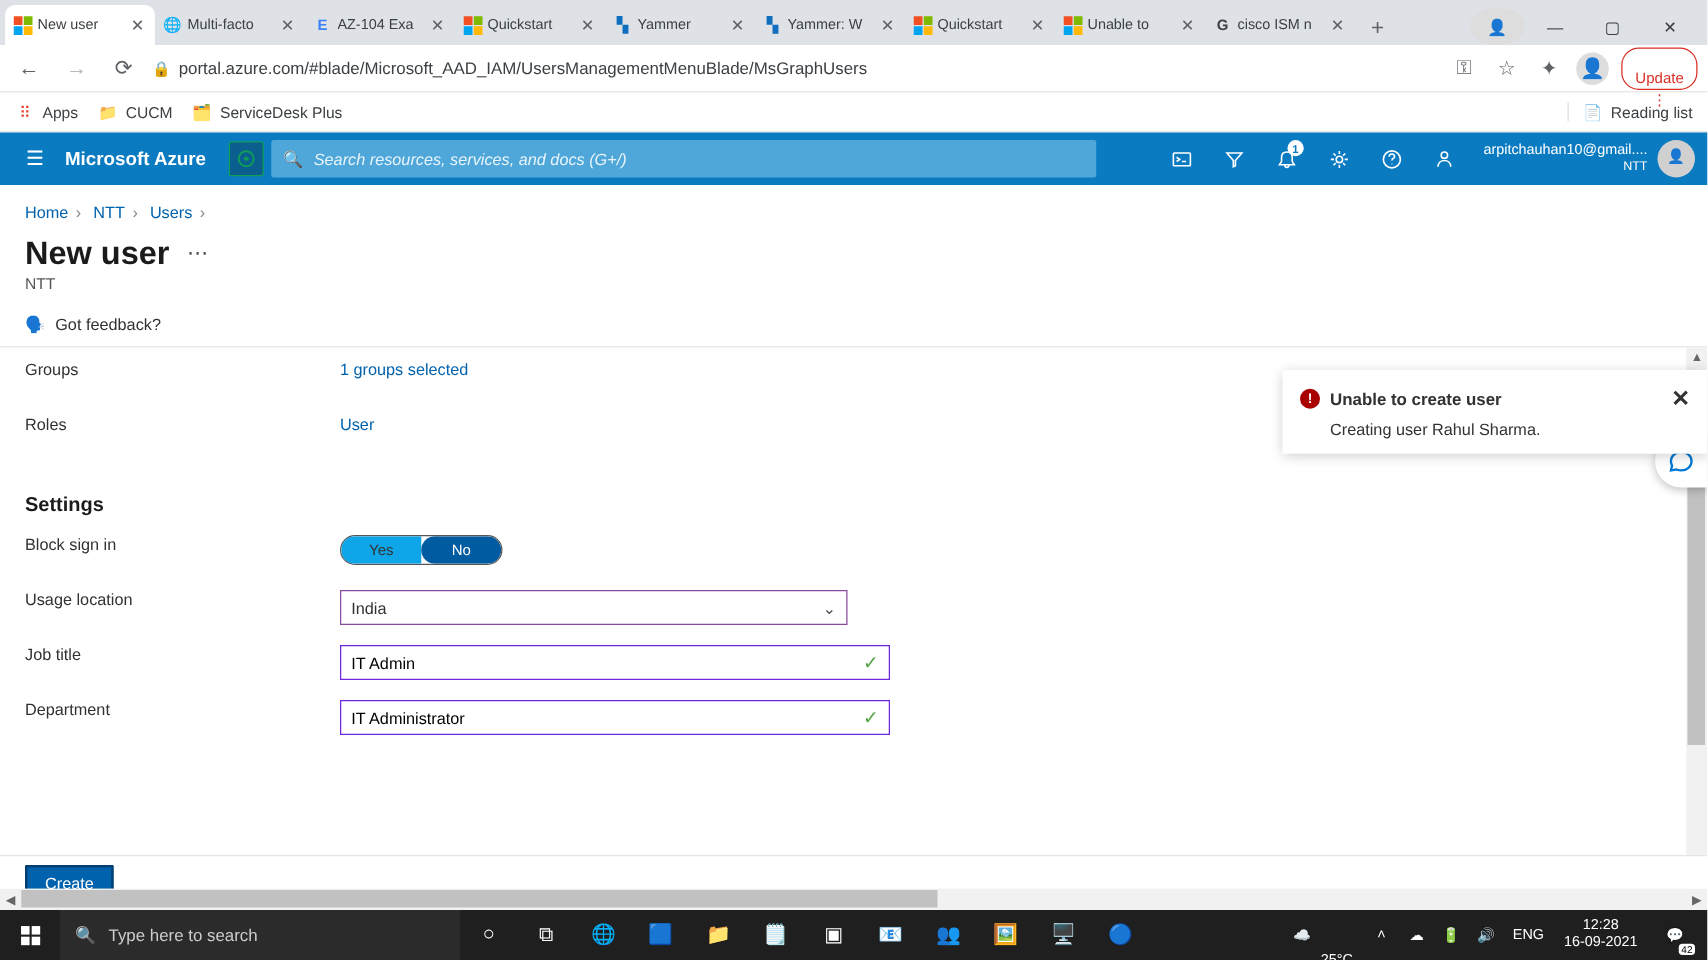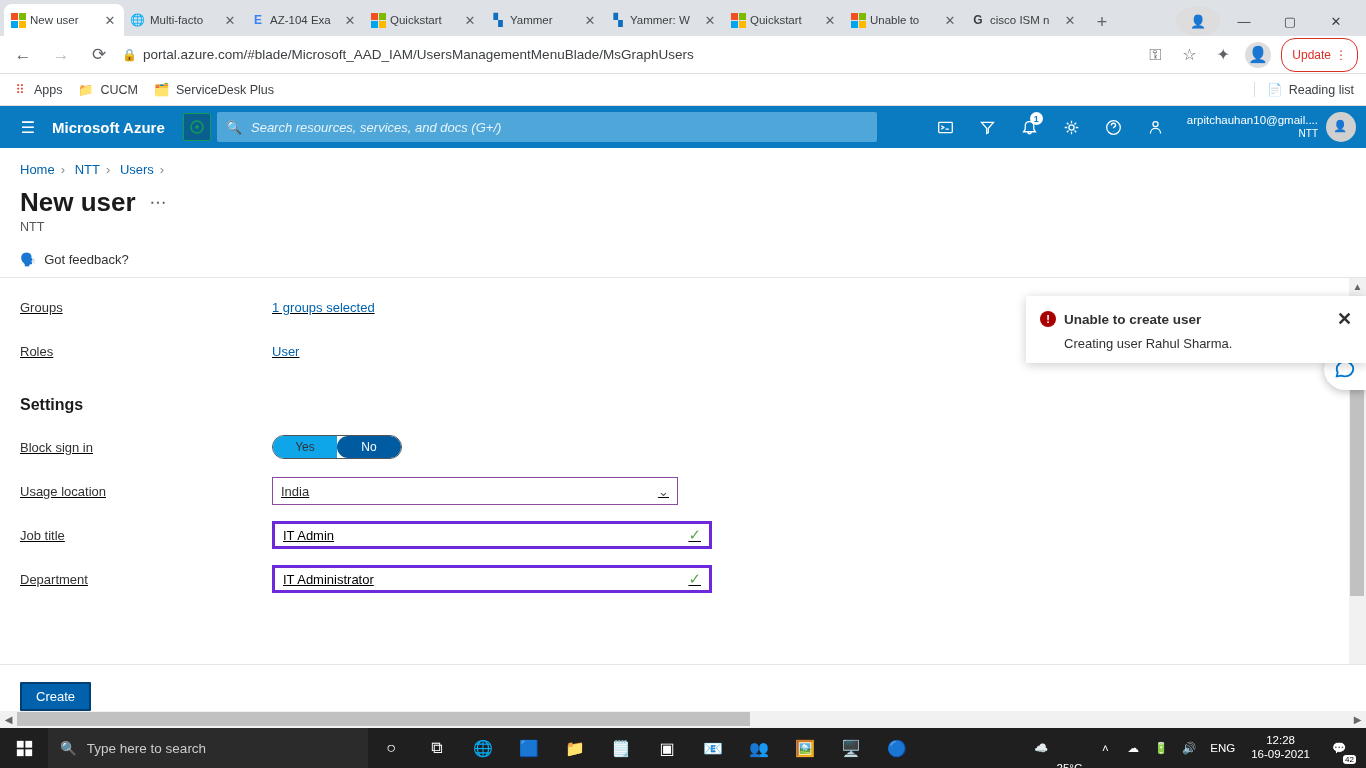--- a/index.html
+++ b/index.html
@@ -17,21 +17,21 @@
 .winctrl span { width:44px; height:30px; display:flex; align-items:center; justify-content:center; color:#3c4043; font-size:13px; cursor:pointer;}
 .userchrome { width:28px; height:28px; border-radius:50%; background:#ddd; display:flex; align-items:center; justify-content:center; font-size:13px;}
 
 .addrbar { height:38px; background:#fff; display:flex; align-items:center; padding:0 8px; gap:8px; border-bottom:1px solid #e0e0e0;}
 .addrbar .nav { width:30px; height:30px; display:flex; align-items:center; justify-content:center; color:#5f6368; font-size:17px; cursor:pointer;}
 .addrbar .nav.disabled { color:#bbb; }
 .urlbox { flex:1; height:28px; display:flex; align-items:center; background:#fff; font-size:13.5px; color:#3c4043; gap:6px;}
 .urlbox .lock { color:#5f6368; font-size:12px;}
 .addrbar .right { display:flex; align-items:center; gap:10px;}
 .addrbar .icon { width:24px; height:24px; display:flex; align-items:center; justify-content:center; color:#5f6368;}
-.updatebtn { border:1px solid #d93025; color:#d93025; border-radius:14px; height:31px; padding:16px 10px; font-size:12px; display:flex; align-items:center; gap:4px; cursor:pointer;}
+.updatebtn { border:1px solid #d93025; color:#d93025; border-radius:14px; height:31px; padding:16px 10px; font-size:12px; display:flex; align-items:center; gap:4px; cursor:pointer;flex-direction:column;}
 
 .bookmarkbar { height:32px; background:#fff; display:flex; align-items:center; padding:0 12px; gap:16px; font-size:12.5px; color:#3c4043; border-bottom:1px solid #e0e0e0;}
 .bookmarkbar .bk { display:flex; align-items:center; gap:6px; cursor:pointer;}
 .bookmarkbar .bk .bkicon { width:16px; height:16px; display:flex; align-items:center; justify-content:center;}
 .bookmarkbar .readinglist { margin-left:auto; display:flex; align-items:center; gap:6px; border-left:1px solid #ddd; padding-left:12px;}
 
 
 .azurebar { height:42px; background:#0a7bc1; display:flex; align-items:center; color:#fff; padding:0 0 0 8px;}
 .azurebar .hamb { width:40px; height:42px; display:flex; align-items:center; justify-content:center; cursor:pointer;}
 .azurebar .brand { font-size:15px; font-weight:600; padding:0 12px 0 4px; cursor:pointer;}
@@ -49,36 +49,36 @@
 .breadcrumb span.sep { color:#888; margin:0 6px;}
 .breadcrumb a { color:#0062ad; text-decoration:none; cursor:pointer;}
 .pgtitle { padding:4px 20px 2px; display:flex; align-items:center; gap:14px;}
 .pgtitle h1 { font-size:26px; font-weight:600; color:#1b1b1b;}
 .pgtitle .more { color:#555; font-size:17px; cursor:pointer; letter-spacing:1px;}
 .subt { padding:0 20px 12px; font-size:12.5px; color:#555;}
 .feedback { padding:6px 20px 10px; border-bottom:1px solid #e5e5e5; display:flex; align-items:center; gap:8px; font-size:13px; color:#323130; cursor:pointer;}
 
 
 .formarea { padding:10px 20px 0; overflow-y:auto; height:calc(100% - 150px); position:relative;}
-.row { display:flex; align-items:center; min-height:38px; margin-bottom:6px;text-decoration:underline;}
+.row { display:flex; align-items:flex-start; min-height:38px; margin-bottom:6px;}
 .row .lbl { width:252px; font-size:13px; color:#323130;}
 .row .val { font-size:13px;}
 .row .link { color:#0062ad; cursor:pointer;}
 .section { font-size:16px; font-weight:600; color:#1b1b1b; margin:26px 0 14px;}
 .toggle { display:inline-flex; border:1px solid #555; border-radius:14px; height:24px; overflow:hidden; width:130px;}
 .toggle .side { flex:1; display:flex; align-items:center; justify-content:center; font-size:12px; cursor:pointer;}
 .toggle .yes { background:#0ea5e9; color:#333;}
 .toggle .no { background:#005ba1; color:#ffffff; border-radius:14px;}
 .selectbox { width:406px; height:28px; border:1px solid #8a4b9e; display:flex; align-items:center; padding:0 8px; font-size:13px; color:#323130; justify-content:space-between; background:#fff;}
-.inputv { width:440px; height:28px; border:3px solid #6d28d9; display:flex; align-items:center; padding:0 8px; font-size:13px; background:#fff; justify-content:space-between;}
+.inputv { width:440px; height:28px; border:1px solid #6d28d9; display:flex; align-items:center; padding:0 8px; font-size:13px; background:#fff; justify-content:space-between;}
 .check { color:#57a64a; font-size:15px;}
 .chev { color:#555; font-size:13px;}
 
 
-.footer { position:absolute; bottom:40px; left:0; right:0; height:64px; border-top:1px solid #e5e5e5; background:#fff; display:flex; align-items:center; padding:0 20px;}
+.footer { position:absolute; bottom:40px; left:0; right:0; height:44px; border-top:1px solid #e5e5e5; background:#fff; display:flex; align-items:center; padding:0 20px;}
 .createbtn { background:#0062ad; color:#fff; border:2px solid #003e73; font-size:13px; padding:5px 14px; cursor:pointer; border-radius:1px;}
 
 .hscrollbar { position:absolute; left:0; right:0; bottom:40px; height:17px; display:flex; align-items:center; background:#f1f1f1;}
 .hscrollbar .track { flex:1; height:17px; background:#f1f1f1; position:relative;}
 .hscrollbar .thumb { position:absolute; left:0; top:1px; width:55%; height:14px; background:#c1c1c1;}
 .hscrollbar .arrow { width:17px; height:17px; display:flex; align-items:center; justify-content:center; color:#666; font-size:10px;}
 
 
 .vscroll { position:absolute; right:0; top:0; bottom:0; width:17px; background:#f1f1f1;}
 .vscroll .vthumb { position:absolute; top:60px; width:14px; left:1px; height:60%; background:#c1c1c1;}

